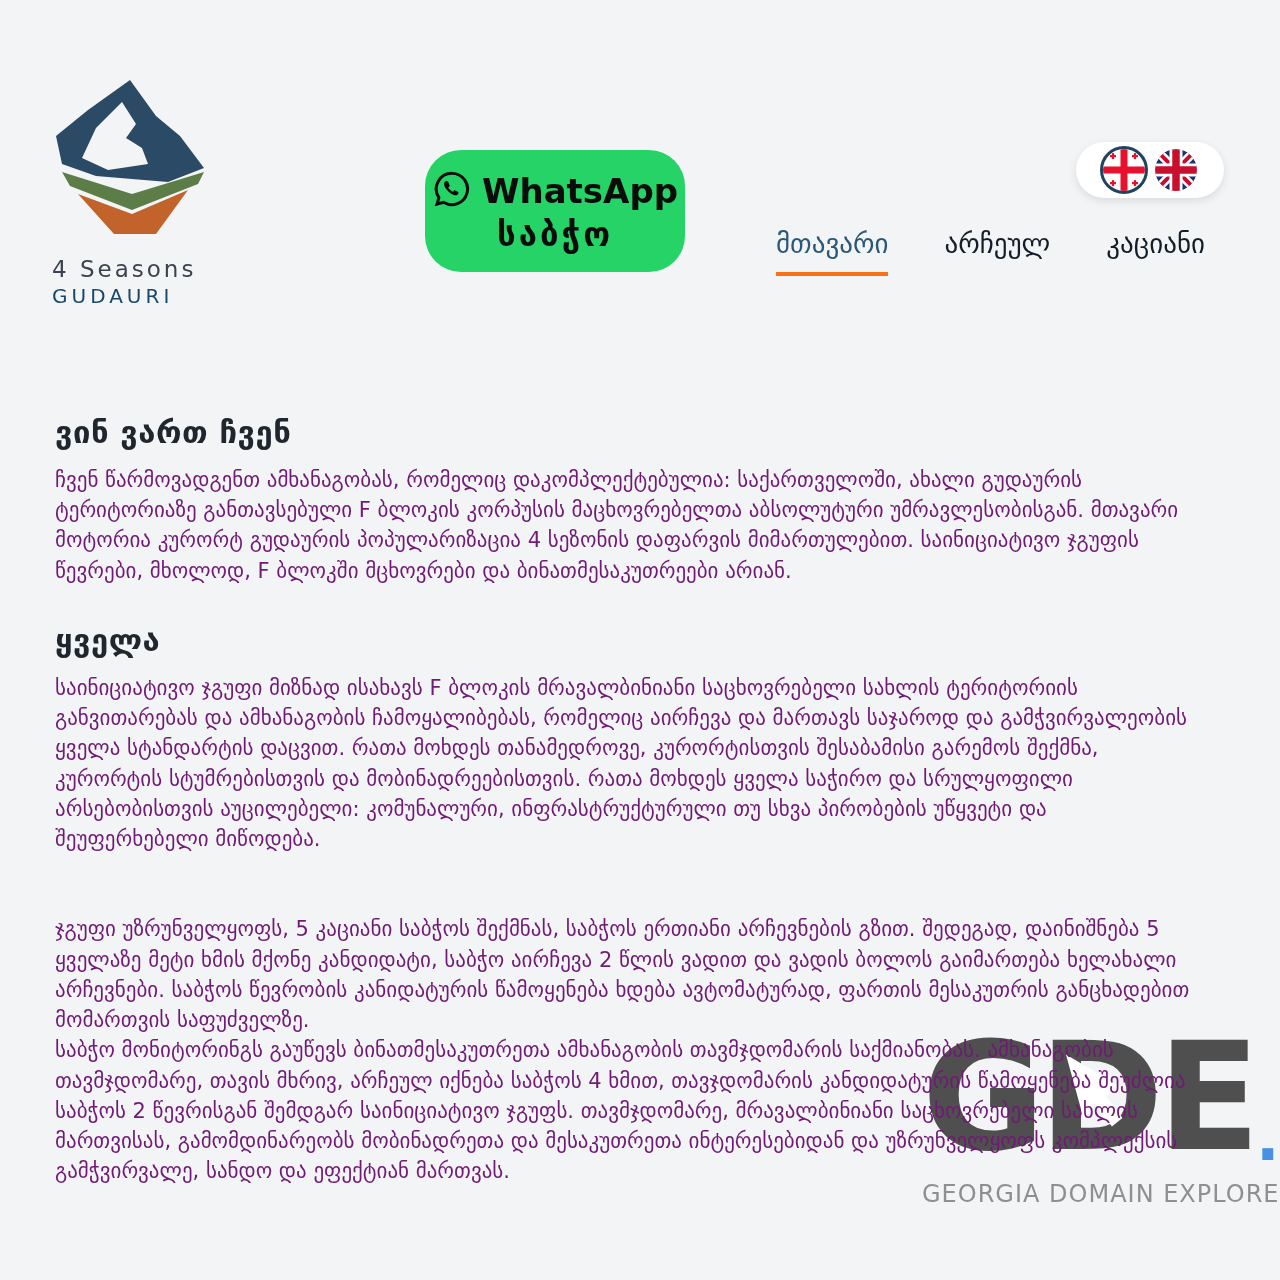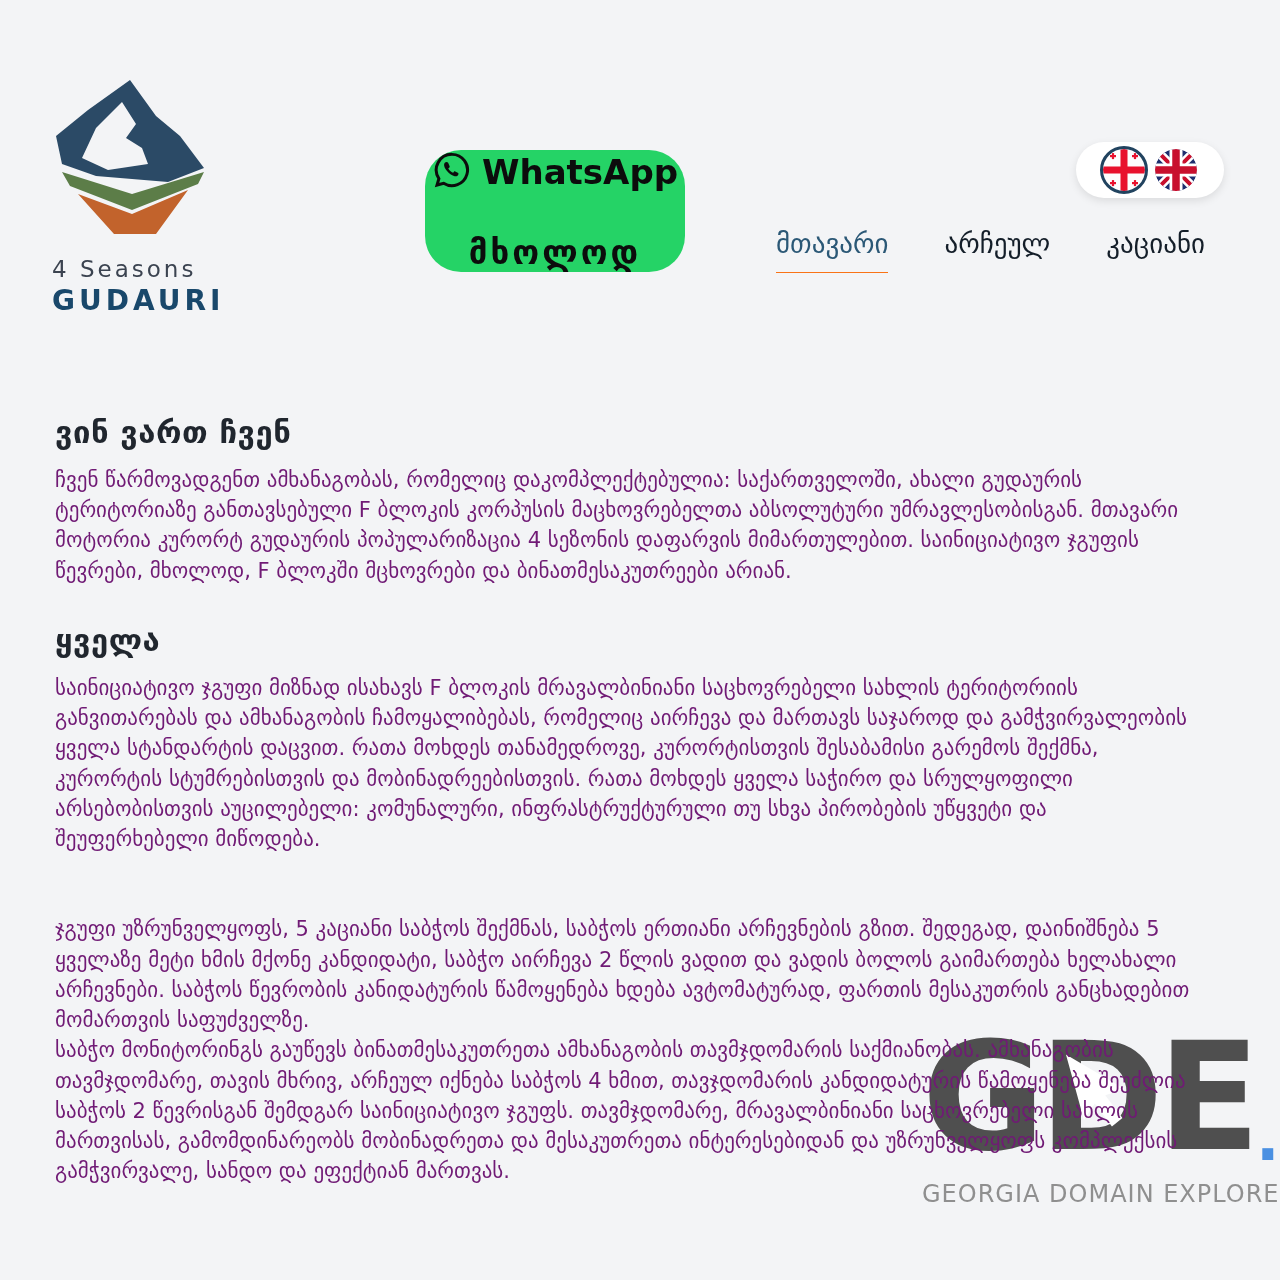--- a/index.html
+++ b/index.html
@@ -3,39 +3,39 @@
 <meta charset="utf-8">
 <style>
   * { margin:0; padding:0; box-sizing:border-box; }
   html,body { width:1280px; height:1280px; }
   body { font-family:"DejaVu Sans","Liberation Sans",sans-serif; }
   .page { position:relative; width:1280px; height:1280px; background:#f3f4f6; overflow:hidden; }
 
   
   .logo-block { position:absolute; left:52px; top:76px; width:162px; text-align:left; cursor:pointer; }
   .brand-line1 { font-size:23px; color:#3b4350; letter-spacing:3px; margin-top:4px; }
-  .brand-line2 { font-size:28px; color:#19486b; font-weight:bold; letter-spacing:4px; margin-top:2px; }
+  .brand-line2 { font-size:20px; color:#19486b; font-weight:normal; letter-spacing:4px; margin-top:2px; }
 
   .wa-btn { position:absolute; left:425px; top:150px; width:260px; height:122px; background:#25d366;
-            border-radius:36px; display:flex; flex-direction:column; align-items:center; justify-content:space-between;
+            border-radius:36px; display:flex; flex-direction:column; align-items:center; justify-content:center;
             gap:2px; cursor:pointer; }
   .wa-row { display:flex; align-items:center; gap:10px; }
   .wa-word { font-size:34px; font-weight:bold; color:#0c0c0c; }
   .wa-sub  { font-size:33px; font-weight:bold; color:#0c0c0c; letter-spacing:3px; }
 
   .lang-pill { position:absolute; right:56px; top:142px; width:148px; height:56px; background:#ffffff;
                border-radius:28px; box-shadow:0 3px 8px rgba(0,0,0,.10); display:flex; align-items:center;
                justify-content:center; gap:10px; }
   .flag { width:42px; height:42px; border-radius:50%; overflow:hidden; cursor:pointer; flex:0 0 auto; }
   .flag.selected { outline:3px solid #21435f; outline-offset:0; }
   .flag svg { display:block; }
 
   .nav { position:absolute; left:776px; top:228px; display:flex; gap:56px; font-size:27px; color:#141e29; }
   .nav-item { cursor:pointer; padding-bottom:13px; }
-  .nav-item.active { color:#2b5876; border-bottom:1px solid #f97316; }
+  .nav-item.active { color:#2b5876; border-bottom:4px solid #f97316; }
 
   
   .main { position:absolute; left:55px; top:398px; width:1135px; z-index:2; }
   .sec-title { font-size:31px; font-weight:bold; color:#20262e; letter-spacing:.5px; margin-bottom:15px;margin-top:16px; }
   .sec-body { font-size:21px; line-height:1.44; color:#701a75; white-space:pre-line; }
   .sec { margin-bottom:36px; }
   .sec.gap-lg { margin-top:60px; }
 
   
   .watermark { position:absolute; right:38px; top:1022px; z-index:1; width:320px; }
@@ -67,21 +67,21 @@
   <div class="wa-btn">
     <div class="wa-row">
       <span>
         <svg width="40" height="40" viewBox="0 0 32 32">
           <path fill="none" stroke="#0c0c0c" stroke-width="2.4" d="M16 3.5 A12.5 12.5 0 1 1 9.3 26.6 L4 28 L5.5 22.9 A12.5 12.5 0 0 1 16 3.5 Z"></path>
           <path fill="#0c0c0c" d="M11.5 9.5 c-.6 0-1.6.6-1.8 1.9 -.2 1.3.4 3.2 2.3 5.4 1.9 2.2 4.2 3.7 6.1 4.1 1.3.3 2.4-.2 2.8-1 .3-.6.3-1.3.1-1.6l-2.4-1.2 c-.4-.2-.8-.1-1 .2l-.7.9 c-1-.4-3.1-1.9-3.9-3.5l.9-.8 c.3-.3.3-.7.2-1l-1.2-2.7 c-.2-.4-.7-.7-1.4-.7z"></path>
         </svg>
       </span>
       <span class="wa-word">WhatsApp</span>
     </div>
-    <div class="wa-sub">მხოლოდ</div>
+    <div class="wa-sub">საბჭო</div>
   </div>
 
   <div class="lang-pill">
     <span class="flag selected">
       <svg width="42" height="42" viewBox="0 0 42 42">
         <clipPath id="cg">
             <circle cx="21" cy="21" r="21"></circle>
           </clipPath>
         <g clip-path="url(#cg)">
           <rect width="42" height="42" fill="#fdfdfd"></rect>

